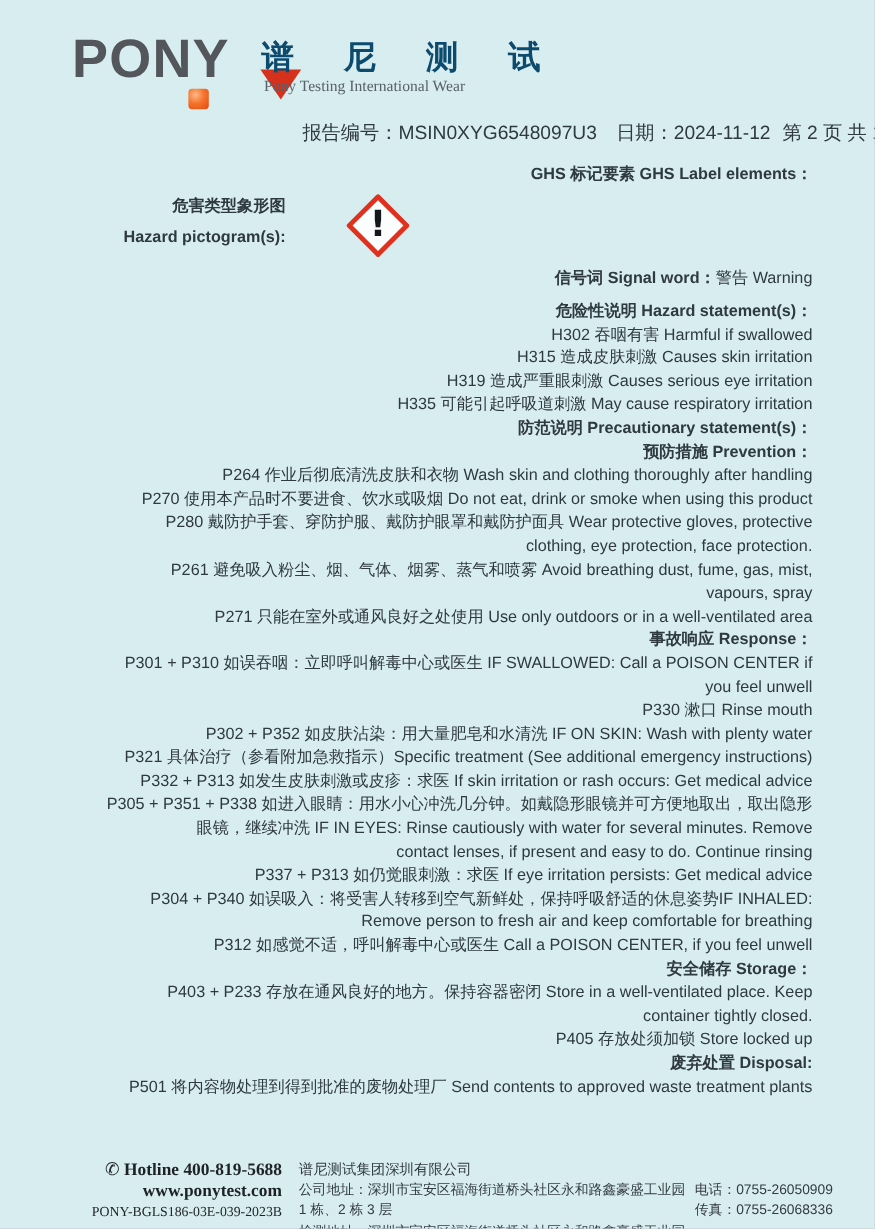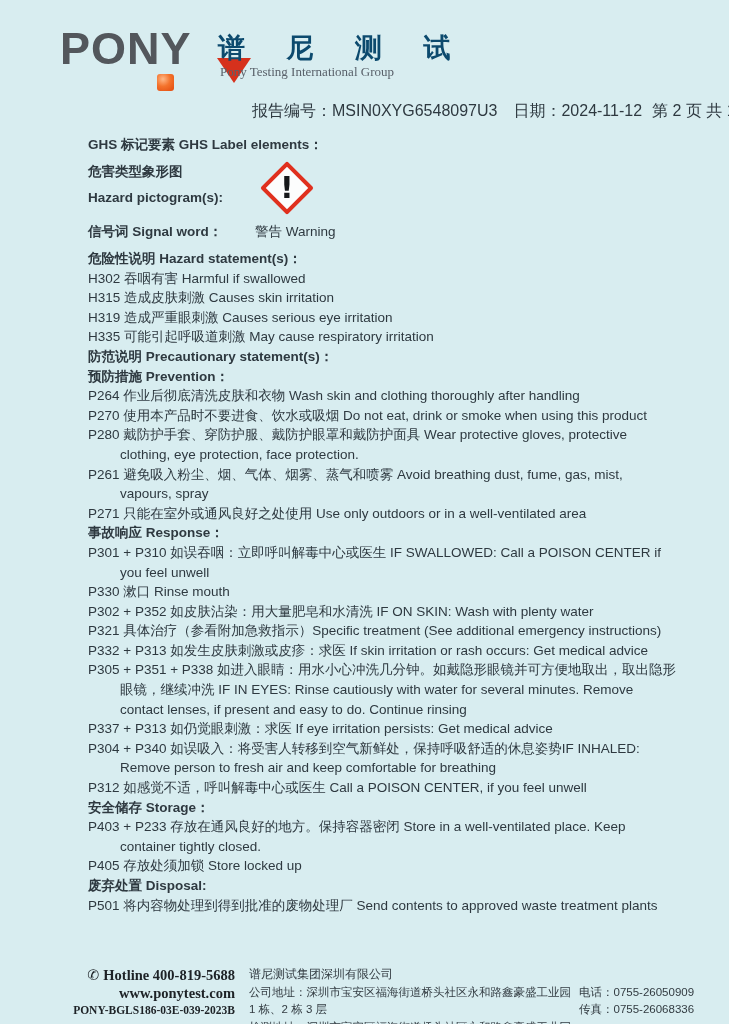--- a/index.html
+++ b/index.html
@@ -37,24 +37,24 @@
   }
 
   .report-line {
     position:absolute; left:252px; top:101px; white-space:nowrap;
     font-size:16px; color:#2e3940;
   }
   .report-line .gap { display:inline-block; width:16px; }
   .report-line .gap-sm { display:inline-block; width:10px; }
 
   
-  .content { position:absolute; left:88px; top:135px; width:589px; font-size:13.5px; }
+  .content { position:absolute; left:88px; top:135px; width:589px; font-size:13.5px;text-align:right; }
   .ghs-title { font-weight:bold; line-height:19px; }
 
-  .picto-row { display:flex; margin-top:5px; height:60px; }
+  .picto-row { display:flex; margin-top:5px; height:60px;gap:28px; }
   .picto-labels { width:150px; line-height:26px; font-weight:bold; }
   .diamond-wrap { width:72px; height:60px; margin-left:14px; position:relative; }
   .ghs-diamond {
     position:absolute; left:16px; top:10px; width:38px; height:38px;
     background:#fcfdfd; border:4px solid #e0301e; border-radius:2px;
     transform:rotate(45deg);
     display:flex; align-items:center; justify-content:center;
   }
   .ghs-diamond .excl {
     transform:rotate(-45deg); font-weight:bold; font-size:30px;
@@ -67,38 +67,38 @@
   .statements { margin-top:7px; }
   .stmt { line-height:19.6px; }
   .stmt.heading { font-weight:bold; }
   .stmt.item { padding-left:32px; text-indent:-32px; }
 
   
   .footer { position:absolute; left:57px; top:966px; width:660px; display:flex; }
   .f-col1 { width:178px; text-align:right; font-family:"Liberation Serif", serif; color:#1d2226; }
   .f-hotline { font-size:14.5px; font-weight:bold; line-height:18px; white-space:nowrap; }
   .f-www { font-size:14.5px; font-weight:bold; line-height:18px; }
-  .f-code { font-size:11.5px; line-height:17px;font-weight:bold; }
+  .f-code { font-size:11.5px; line-height:17px; }
   .f-col2 { margin-left:14px; width:328px; font-size:11.5px; line-height:17.5px; color:#323b41; }
   .f-company { font-size:12px; }
   .f-col3 { margin-left:2px; font-size:11.5px; line-height:17.5px; color:#323b41; padding-top:17.5px; white-space:nowrap; }
   .phone-glyph { font-family:"DejaVu Sans", sans-serif; }
 </style>
 </head>
 <body>
 
 <div class="page">
 
   <div class="logo-block">
     <div class="logo-text">PONY</div>
     <div class="logo-o-accent"></div>
     <div class="logo-y-accent"></div>
   </div>
   <div class="logo-cn">谱 尼 测 试</div>
-  <div class="logo-en">Pony Testing International Group</div>
+  <div class="logo-en">Pony Testing International Wear</div>
 
   <div class="report-line">
     <span>报告编号：</span><span>MSIN0XYG6548097U3</span><span class="gap"></span><span>日期：</span><span>2024-11-12</span><span class="gap-sm"></span><span>第 2 页  共 14 页</span>
   </div>
 
   <div class="content">
 
     <div class="ghs-title">GHS 标记要素 GHS Label elements：</div>
 
     <div class="picto-row">

